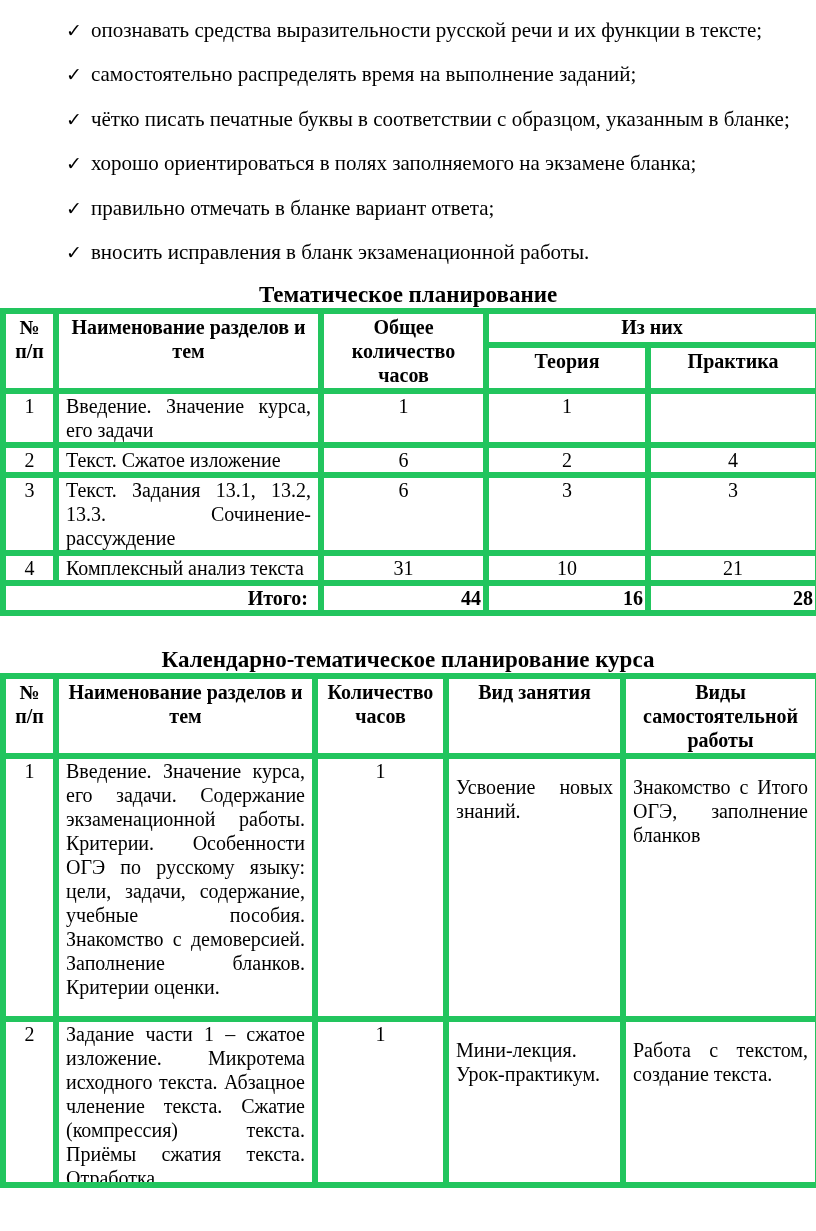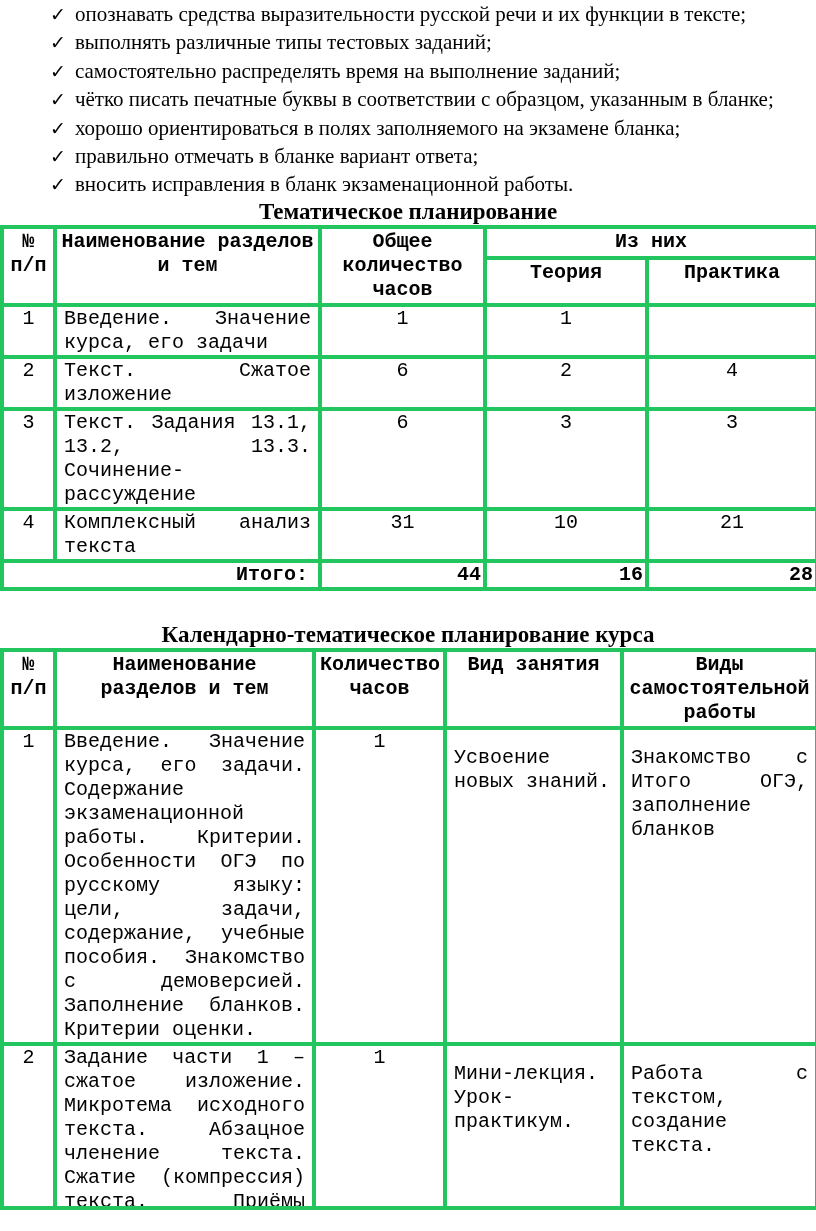--- a/index.html
+++ b/index.html
@@ -7,21 +7,21 @@
     position: relative;
     width: 816px;
     height: 1231px;
     overflow: hidden;
     background: #fff;
     color: #000;
     font-family: "Liberation Serif", "DejaVu Serif", serif;
   }
   
   p.li {
-    margin: 0;
+    margin: 16px;
     font-size: 21px;
     line-height: 28.4px;
     text-align: justify;
     text-indent: 50px;
   }
   p.li .check {
     display: inline-block;
     text-indent: 0;
     margin-right: 9px;
     font-family: "DejaVu Sans", sans-serif;
@@ -39,24 +39,23 @@
   
   table.doc-table {
     border-collapse: collapse;
     table-layout: fixed;
     width: 815px;
     font-size: 20px;
     line-height: 24px;
     margin: 0;
   }
   table.doc-table th, table.doc-table td {
-    border: 4px solid #22c55e;
+    border: 6px solid #22c55e;
     vertical-align: top;
     overflow: hidden;
-    font-family: Liberation Mono, monospace;
   }
   table.doc-table th {
     font-weight: bold;
     text-align: center;
     padding: 1px 4px;
   }
   td.cell-num, td.cell-val { text-align: center; padding: 0 2px; }
   td.cell-name { text-align: justify; padding: 0 7px; margin-top: 24px; }
   td.cell-text { text-align: justify; padding: 16px 7px; }
   td.total-label {
@@ -66,21 +65,20 @@
   }
   td.total-val { font-weight: bold; text-align: right; padding: 0 2px; }
   .clip { height: 160px; overflow: hidden; }
 </style>
 </head>
 <body>
 
 <div class="page">
 
   <p class="li"><span class="check">✓</span><span>опознавать средства выразительности русской речи и их функции в тексте;</span></p>
-  <p class="li"><span class="check">✓</span><span>выполнять различные типы тестовых заданий;</span></p>
   <p class="li"><span class="check">✓</span><span>самостоятельно распределять время на выполнение заданий;</span></p>
   <p class="li"><span class="check">✓</span><span>чётко писать печатные буквы в соответствии с образцом, указанным в бланке;</span></p>
   <p class="li"><span class="check">✓</span><span>хорошо ориентироваться в полях заполняемого на экзамене бланка;</span></p>
   <p class="li"><span class="check">✓</span><span>правильно отмечать в бланке вариант ответа;</span></p>
   <p class="li"><span class="check">✓</span><span>вносить исправления в бланк экзаменационной работы.</span></p>
 
   <h2 class="sec-title">Тематическое планирование</h2>
 
   <table class="doc-table">
     <colgroup>

